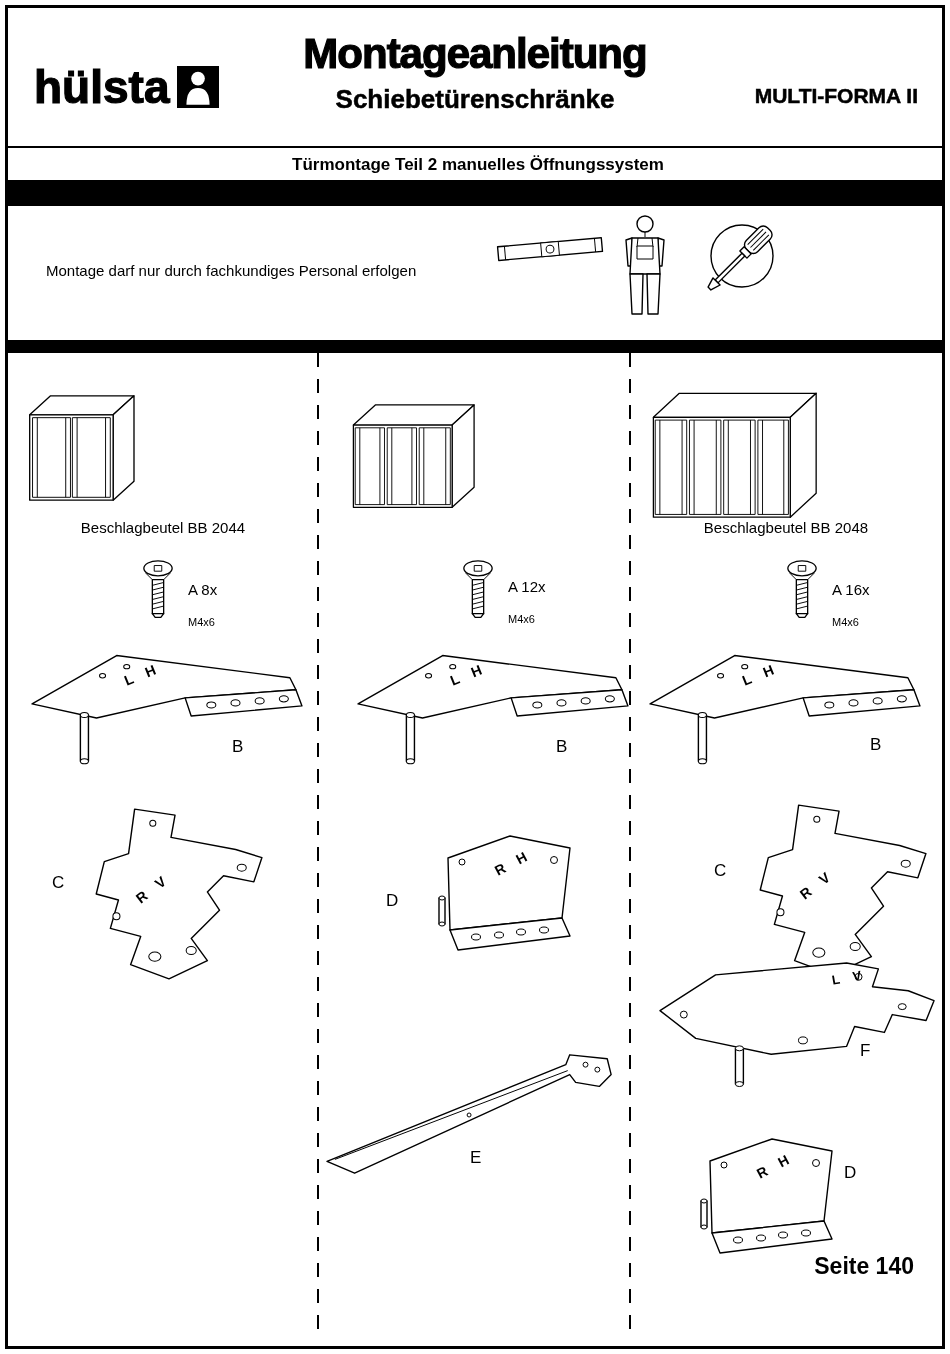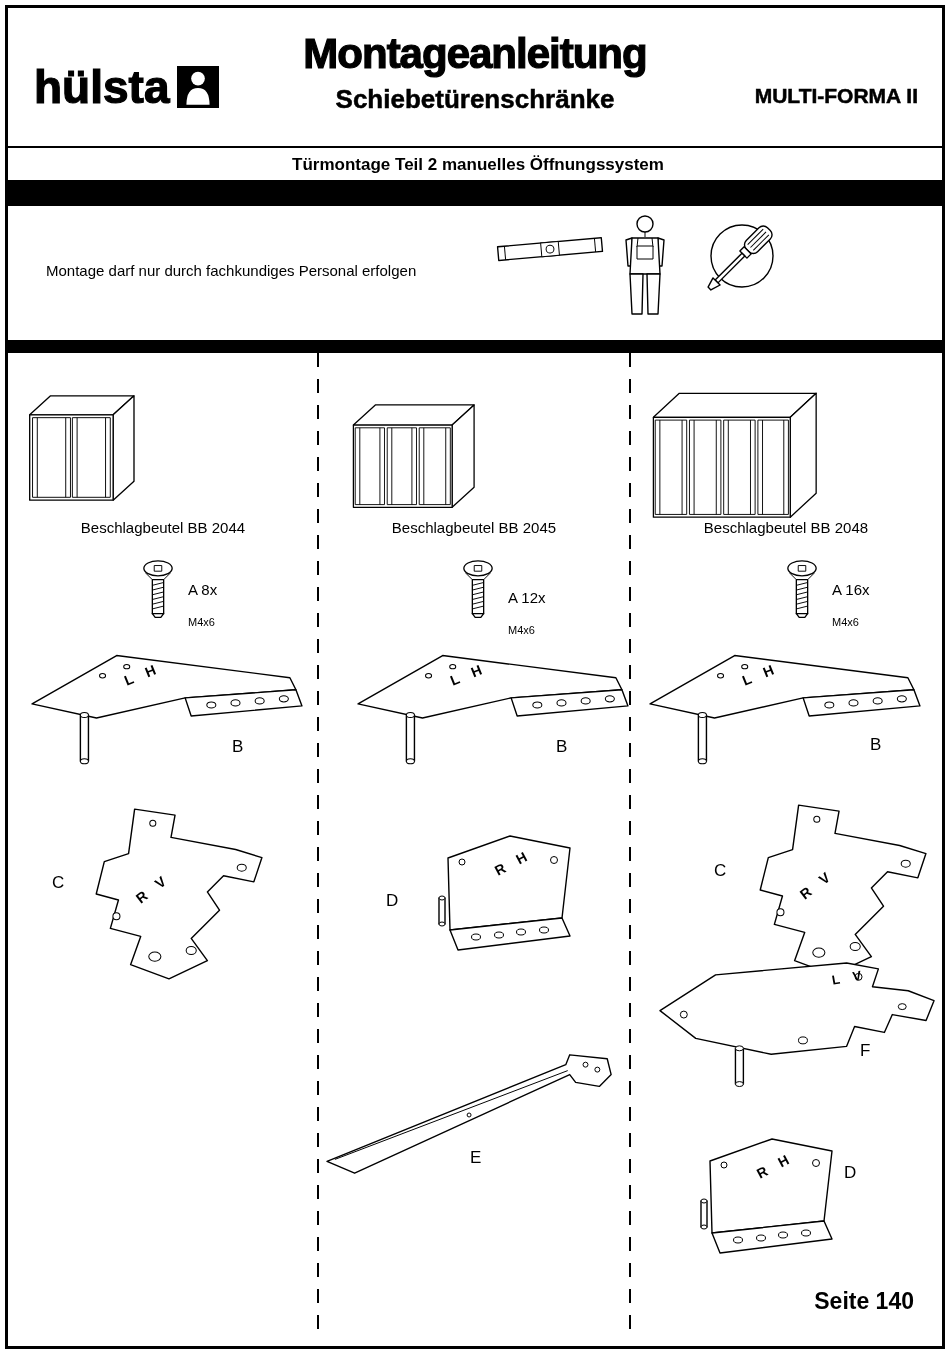--- a/index.html
+++ b/index.html
@@ -181,37 +181,36 @@
         <line class="ln" x1="15" y1="49" x2="15" y2="133"></line>
         <line class="ln" x1="37" y1="49" x2="37" y2="133"></line>
         <rect class="dt" x="45" y="49" width="32" height="84"></rect>
         <line class="ln" x1="50" y1="49" x2="50" y2="133"></line>
         <line class="ln" x1="72" y1="49" x2="72" y2="133"></line>
         <rect class="dt" x="80" y="49" width="34" height="84"></rect>
         <line class="ln" x1="85" y1="49" x2="85" y2="133"></line>
         <line class="ln" x1="109" y1="49" x2="109" y2="133"></line>
       </svg>
 
-      <div class="bag-label">Beschlagbeutel BB 2045</div>
 
       <svg class="abs" style="left:142px;top:205px" width="36" height="66" viewBox="0 0 36 70">
         <ellipse class="d" cx="18" cy="11" rx="15" ry="8"></ellipse>
         <rect class="dt" x="14" y="8" width="8" height="6"></rect>
         <line class="ln" x1="5" y1="16" x2="12" y2="23"></line>
         <line class="ln" x1="31" y1="16" x2="24" y2="23"></line>
         <rect class="d" x="12" y="23" width="12" height="36"></rect>
         <line class="ln" x1="12" y1="29" x2="24" y2="26"></line>
         <line class="ln" x1="12" y1="34" x2="24" y2="31"></line>
         <line class="ln" x1="12" y1="39" x2="24" y2="36"></line>
         <line class="ln" x1="12" y1="44" x2="24" y2="41"></line>
         <line class="ln" x1="12" y1="49" x2="24" y2="46"></line>
         <line class="ln" x1="12" y1="54" x2="24" y2="51"></line>
         <polygon class="d" points="12,59 24,59 21,63 15,63"></polygon>
       </svg>
-      <div class="screw-labels" style="left:190px;top:220px">
+      <div class="screw-labels" style="left:190px;top:209px">
         <div class="screw-label-q">A 12x</div>
         <div class="screw-label-s">M4x6</div>
       </div>
 
       <svg class="abs" style="left:34px;top:292px" width="280" height="146" viewBox="0 0 278 144">
         <polygon class="d" points="6,58 90,10 262,32 268,44 158,52 70,72"></polygon>
         <polygon class="d" points="158,52 268,44 274,60 164,70"></polygon>
         <ellipse class="dt" cx="184" cy="59" rx="4.5" ry="3"></ellipse>
         <ellipse class="dt" cx="208" cy="57" rx="4.5" ry="3"></ellipse>
         <ellipse class="dt" cx="232" cy="55" rx="4.5" ry="3"></ellipse>
@@ -340,16 +339,16 @@
         <ellipse class="dt" cx="134" cy="102" rx="4.5" ry="3"></ellipse>
         <circle class="dt" cx="144" cy="32" r="3.5"></circle>
         <circle class="dt" cx="52" cy="34" r="3"></circle>
         <rect class="d" x="29" y="70" width="6" height="26"></rect>
         <ellipse class="dt" cx="32" cy="70" rx="3" ry="2"></ellipse>
         <ellipse class="dt" cx="32" cy="96" rx="3" ry="2"></ellipse>
         <text class="mark" x="88" y="48" font-size="14" letter-spacing="5" transform="rotate(-28 88 48)">R H</text>
       </svg>
       <span class="part-letter" style="left:214px;top:810px">D</span>
 
-      <span class="page-num" style="right:28px;top:935px">Seite 140</span>
+      <span class="page-num" style="right:28px;top:900px">Seite 140</span>
     </div>
   </div>
 </div>
 
 </body></html>

